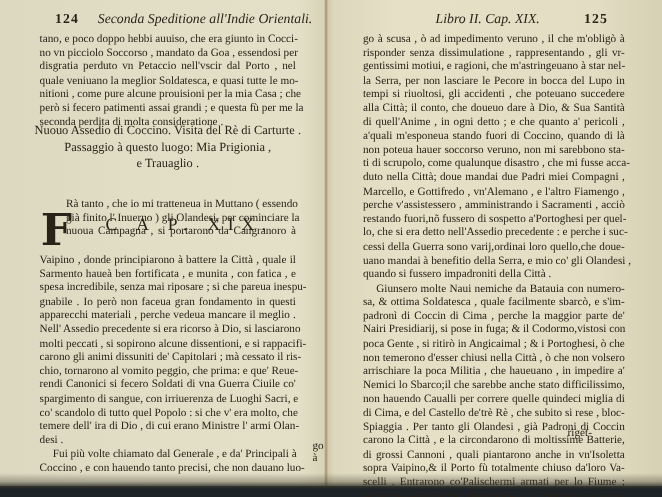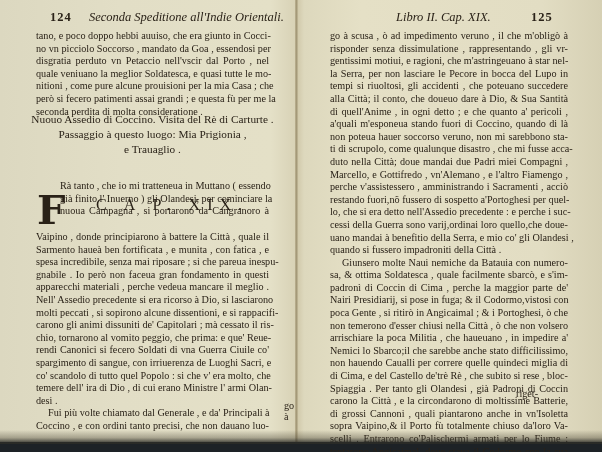--- a/index.html
+++ b/index.html
@@ -111,21 +111,21 @@
       <span class="line">Nell' Assedio precedente si era ricorso à Dio, si lasciarono</span>
       <span class="line">molti peccati , si sopirono alcune dissentioni, e si rappacifi-</span>
       <span class="line">carono gli animi dissuniti de' Capitolari ; mà cessato il ris-</span>
       <span class="line">chio, tornarono al vomito peggio, che prima: e que' Reue-</span>
       <span class="line">rendi Canonici si fecero Soldati di vna Guerra Ciuile co'</span>
       <span class="line">spargimento di sangue, con irriuerenza de Luoghi Sacri, e</span>
       <span class="line">co' scandolo di tutto quel Popolo : si che v' era molto, che</span>
       <span class="line">temere dell' ira di Dio , di cui erano Ministre l' armi Olan-</span>
       <span class="line last">desi .</span>
       <span class="line indent">Fui più volte chiamato dal Generale , e da' Principali à</span>
-      <span class="line">Coccino , e con ordini tanto precisi, che non dauano luo-</span>
+      <span class="line">Coccino , e con hauendo tanto precisi, che non dauano luo-</span>
     </div>
 
     <div class="catchword">go à</div>
   </div>
 
   <div class="page right">
     <div class="running-head">
       <span class="head-title">Libro II. Cap. XIX.</span>
       <span class="folio">125</span>
     </div>

